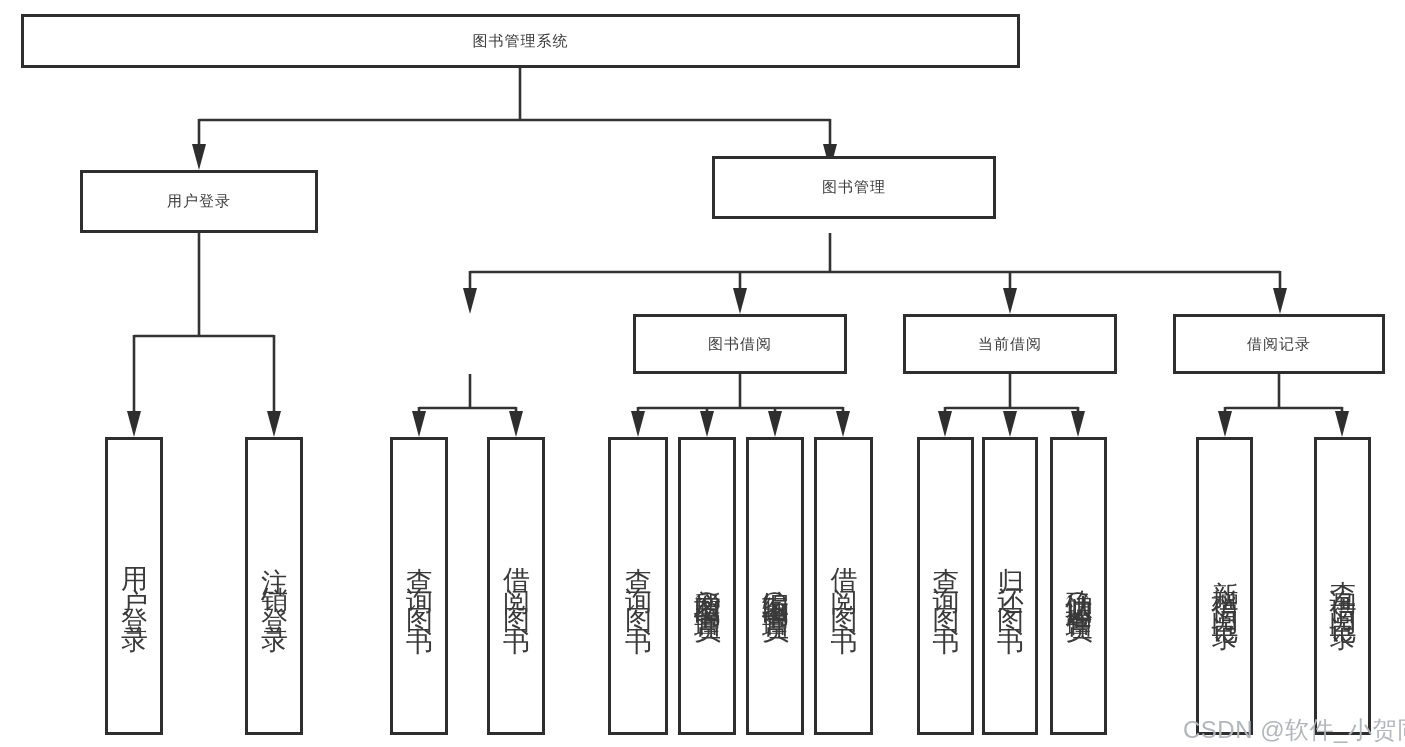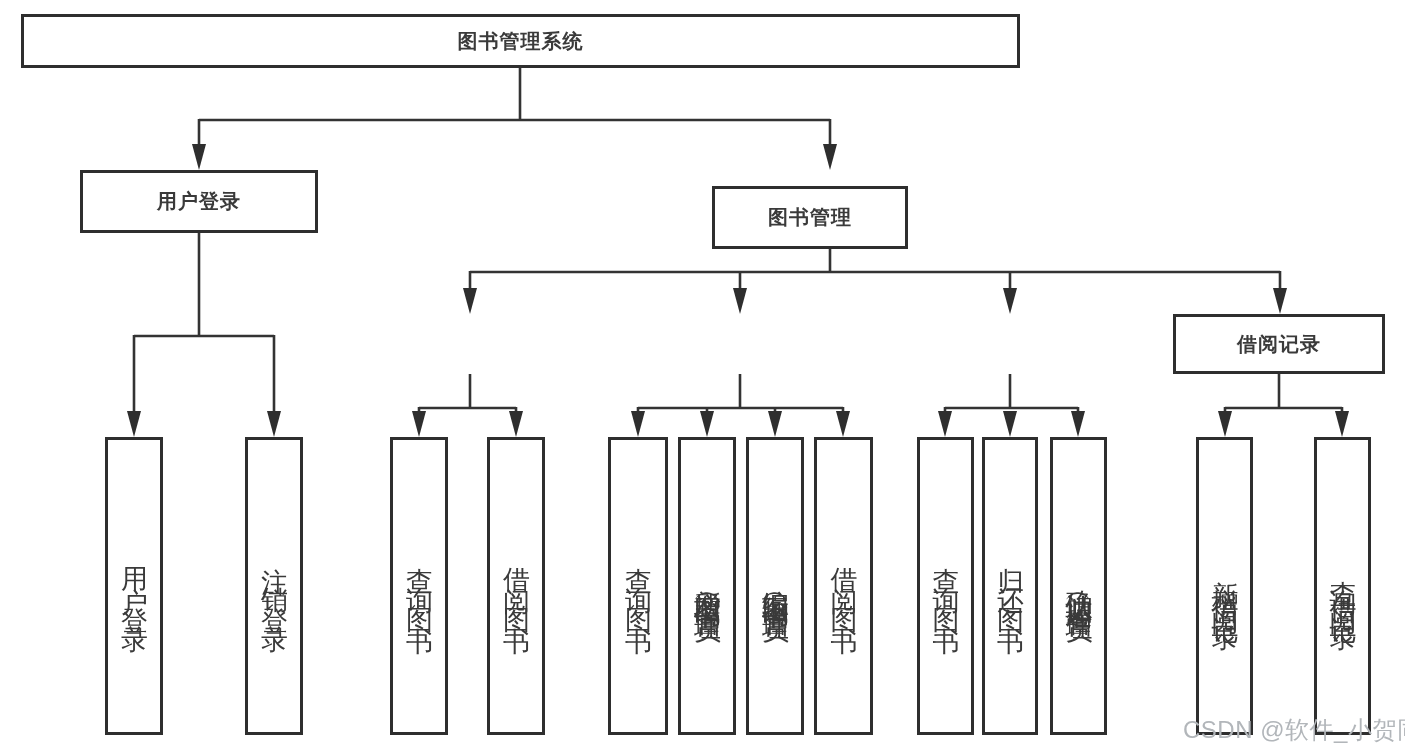--- a/index.html
+++ b/index.html
@@ -13,24 +13,23 @@
   .connectors{position:absolute;left:0;top:0;width:1405px;height:747px;}
   .node{
     position:absolute;
     box-sizing:border-box;
     border:3px solid #2e2e2e;
     background:#ffffff;
     display:flex;align-items:center;justify-content:center;
     color:#3a3a3a;
   }
   .node.h span{
-    font-size:20px;
+    font-size:15px;
     letter-spacing:1px;
     white-space:nowrap;
-    font-weight:bold;
   }
   .node.v span{
     writing-mode:vertical-rl;
     text-orientation:mixed;
     font-size:27px;
     line-height:1;
   }
   .ls-lg span{letter-spacing:20px;}
   .ls-md span{letter-spacing:9px;}
   .ls-sm span{letter-spacing:4px;}
@@ -114,24 +113,30 @@
     </g>
   </svg>
 
   <div class="node h" style="left:21px;top:14px;width:999px;height:54px;">
     <span>图书管理系统</span>
   </div>
 
   <div class="node h" style="left:80px;top:170px;width:238px;height:63px;">
     <span>用户登录</span>
   </div>
-  <div class="node h" style="left:712px;top:186px;width:196px;height:63px;text-align:center;">
+  <div class="node h" style="left:712px;top:156px;width:284px;height:63px;text-align:center;">
     <span>图书管理</span>
   </div>
 
+  <div class="node h" style="left:633px;top:314px;width:214px;height:60px;">
+    <span>图书借阅</span>
+  </div>
+  <div class="node h" style="left:903px;top:314px;width:214px;height:60px;">
+    <span>当前借阅</span>
+  </div>
   <div class="node h" style="left:1173px;top:314px;width:212px;height:60px;">
     <span>借阅记录</span>
   </div>
 
   <div class="node v ls-lg" style="left:105px;top:437px;width:58px;height:298px;">
     <span>用户登录</span>
   </div>
   <div class="node v ls-lg" style="left:245px;top:437px;width:58px;height:298px;">
     <span>注销登录</span>
   </div>

